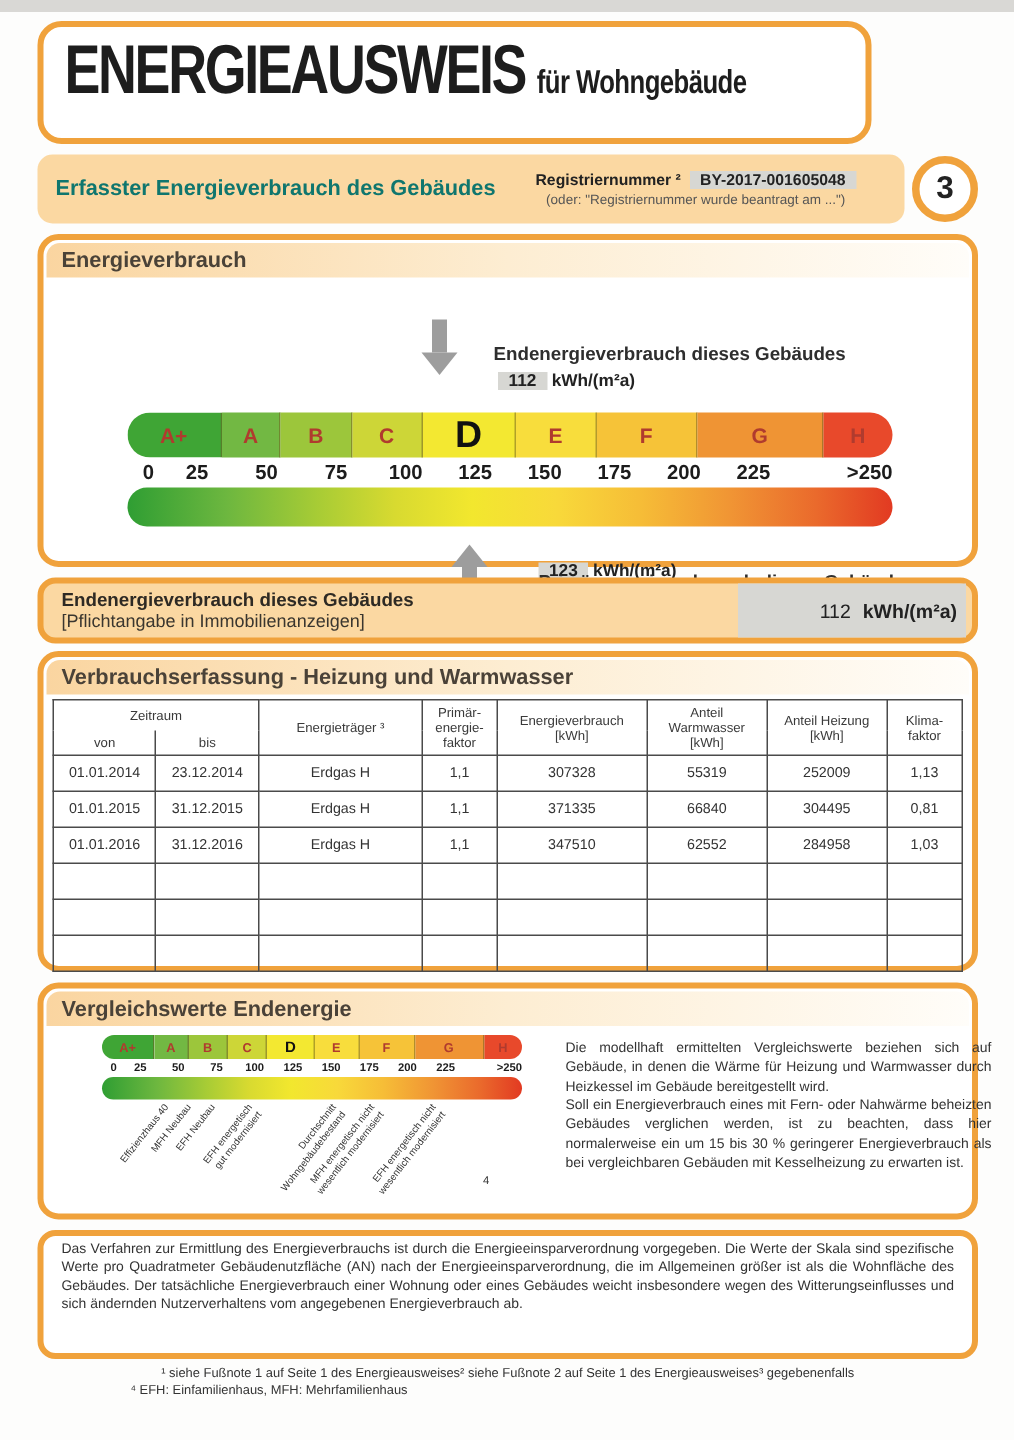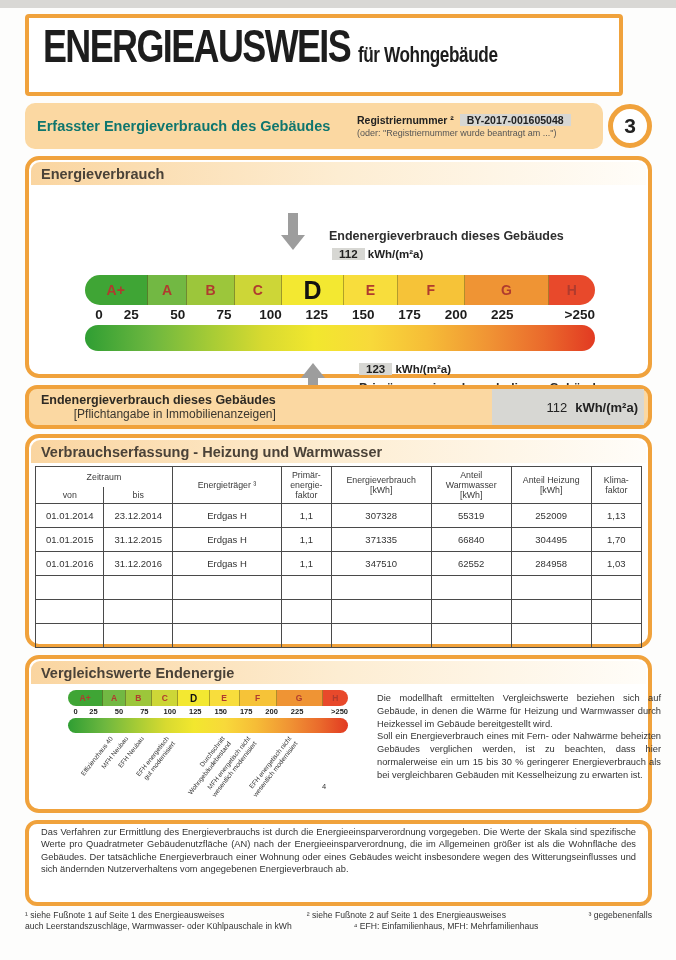--- a/index.html
+++ b/index.html
@@ -4,31 +4,31 @@
 <style>
   html,body{margin:0;padding:0;background:#e9e7e4;}
   .page{position:relative;width:676px;height:960px;background:#fdfdfc;overflow:hidden;
         font-family:"Liberation Sans",sans-serif;color:#222;}
   .top-strip{position:absolute;left:0;top:0;width:100%;height:8px;background:#d9d8d5;}
   .box{position:absolute;border:4px solid #F0A23C;border-radius:14px;background:#fff;box-sizing:border-box;}
   .strip{margin:2px;padding:4px 10px 3px 10px;border-radius:9px 9px 0 0;
          background:linear-gradient(90deg,#FAD5A0,#FDEDD2 50%,#FFFDF9);
          font-weight:bold;font-size:14.5px;color:#4a4238;}
   
-  .header-box{left:25px;top:14px;width:598px;height:82px;border-radius:4px;padding:4px 14px;}
+  .header-box{left:25px;top:14px;width:556px;height:82px;border-radius:16px;padding:4px 14px;}
   .main-title{display:inline-block;font-weight:bold;font-size:46px;letter-spacing:-2px;color:#1d1d1d;
               transform:scaleX(0.78);transform-origin:left center;white-space:nowrap;line-height:1.05;}
   .main-title .suffix{font-size:22px;letter-spacing:-0.5px;margin-left:10px;}
   .law-line{font-size:11px;color:#333;margin-top:-2px;}
   .chip{display:inline-block;background:#D7D7D3;padding:0 7px;font-weight:bold;}
   
   .register-band{position:absolute;left:25px;top:103px;width:578px;height:46px;background:#FBD8A2;
                  border-radius:10px;display:flex;align-items:center;box-sizing:border-box;padding:0 12px;}
   .register-title{font-weight:bold;font-size:14.5px;color:#0f766e;width:320px;}
-  .register-right{font-size:10.5px;}
+  .register-right{font-size:10.5px;text-align:center;}
   .register-note{font-size:9px;color:#555;margin-top:2px;}
   .page-circle{position:absolute;left:608px;top:104px;width:44px;height:44px;border-radius:50%;
                border:5px solid #F0A23C;background:#fff;box-sizing:border-box;display:flex;
                align-items:center;justify-content:center;font-weight:bold;font-size:21px;color:#222;}
   
   .energie-box{left:25px;top:156px;width:627px;height:222px;}
   .energie-content{position:relative;height:188px;}
   .scale-area{position:absolute;left:56px;top:88px;width:510px;}
   .bands{display:flex;height:30px;width:100%;}
   .band{position:relative;display:flex;align-items:center;justify-content:center;border-right:1px solid rgba(110,90,30,.5);}
@@ -43,21 +43,21 @@
   .arrow .stem{width:10px;height:22px;background:#9d9d9d;margin:0 auto;}
   .arrow .head-down{width:0;height:0;border-left:12px solid transparent;border-right:12px solid transparent;border-top:15px solid #9d9d9d;}
   .arrow .head-up{width:0;height:0;border-left:12px solid transparent;border-right:12px solid transparent;border-bottom:15px solid #9d9d9d;}
   .ev-label{position:absolute;font-weight:bold;font-size:12.5px;color:#2e2e2e;white-space:nowrap;}
   .ev-value{position:absolute;font-size:11.5px;white-space:nowrap;text-align:right;}
   .ev-value .unit{font-weight:bold;}
   
   .endenergie-box{left:25px;top:385px;width:627px;height:44px;border-radius:12px;background:#FBD8A2;
                   display:flex;align-items:center;padding:0 4px 0 12px;}
   .endenergie-text .l1{font-weight:bold;font-size:12.5px;color:#2e2a24;}
-  .endenergie-text .l2{font-size:12px;color:#3a362f;text-align:right;}
+  .endenergie-text .l2{font-size:12px;color:#3a362f;}
   .endenergie-value{margin-left:auto;background:#D7D7D3;height:36px;width:152px;display:flex;
                     align-items:center;justify-content:flex-end;padding-right:6px;box-sizing:border-box;font-size:13px;}
   .endenergie-value .unit{font-weight:bold;margin-left:8px;}
   
   .verbrauch-box{left:25px;top:434px;width:627px;height:214px;}
   table.consumption{border-collapse:collapse;width:607px;margin:3px auto 0 auto;font-size:9.5px;color:#333;table-layout:fixed;}
   table.consumption th,table.consumption td{border:1px solid #4a4a4a;text-align:center;padding:1px 2px;white-space:pre-line;}
   table.consumption th{font-weight:normal;font-size:8.8px;color:#3a3a3a;height:14px;}
   table.consumption .th-zeitraum{border-bottom:0;height:18px;}
   table.consumption .th-sub{border-top:0;height:14px;}
@@ -79,21 +79,21 @@
   .diag span{position:absolute;right:0;top:0;display:inline-block;transform:rotate(-52deg);transform-origin:100% 0;
              font-size:6.5px;line-height:1.2;color:#333;white-space:pre;text-align:right;}
   .vergleich-fn{position:absolute;left:293px;top:96px;font-size:7.5px;color:#333;}
   .vergleich-para{position:absolute;left:348px;top:6px;width:284px;font-size:9.3px;line-height:1.38;
                   text-align:justify;color:#333;}
   
   .erlaeuterung-box{left:25px;top:820px;width:627px;height:86px;border-radius:12px;}
   .erlaeuterung-text{padding:2px 12px;font-size:9.3px;line-height:1.33;text-align:justify;color:#333;}
   
   .footnotes{position:absolute;left:25px;top:910px;width:627px;font-size:8.6px;color:#333;}
-  .fn-line1{display:flex;justify-content:space-between;}
+  .fn-line1{display:flex;justify-content:center;}
   .fn-line2{display:flex;margin-top:1px;}
   .fn-line2 .fn4{margin-left:62px;}
 </style>
 </head>
 <body>
 
 <div class="page">
   <div class="top-strip"></div>
 
   <div class="box header-box">
@@ -170,21 +170,21 @@
             <span class="tick" style="left: 81.8182%;">225</span>
             <span class="tick" style="left: 100%; transform: translateX(-100%);">&gt;250</span>
           </div>
         <div class="gradbar"></div>
         <div class="arrow" id="up-arrow" style="top: 88px; left: 44.7273%;">
           <div class="head-up"></div>
           <div class="stem"></div>
         </div>
       </div>
 
-      <div class="ev-value" style="left:330px;top:176px;">
+      <div class="ev-value" style="left:330px;top:188px;">
         <span class="chip">123</span>
         <span class="unit">kWh/(m²a)</span>
       </div>
       <div class="ev-label" style="left:330px;top:194px;">Primärenergieverbrauch dieses Gebäudes</div>
     </div>
   </div>
 
   <div class="box endenergie-box" style="display:flex;">
     <div class="endenergie-text">
       <div class="l1">Endenergieverbrauch dieses Gebäudes</div>
@@ -243,21 +243,21 @@
             <td>1,13</td>
           </tr>
           <tr>
             <td>01.01.2015</td>
             <td>31.12.2015</td>
             <td>Erdgas H</td>
             <td>1,1</td>
             <td>371335</td>
             <td>66840</td>
             <td>304495</td>
-            <td>1,70</td>
+            <td>0,81</td>
           </tr>
           <tr>
             <td>01.01.2016</td>
             <td>31.12.2016</td>
             <td>Erdgas H</td>
             <td>1,1</td>
             <td>347510</td>
             <td>62552</td>
             <td>284958</td>
             <td>1,03</td>
@@ -383,17 +383,16 @@
     <div class="erlaeuterung-text">Das Verfahren zur Ermittlung des Energieverbrauchs ist durch die Energieeinsparverordnung vorgegeben. Die Werte der Skala sind spezifische Werte pro Quadratmeter Gebäudenutzfläche (AN) nach der Energieeinsparverordnung, die im Allgemeinen größer ist als die Wohnfläche des Gebäudes. Der tatsächliche Energieverbrauch einer Wohnung oder eines Gebäudes weicht insbesondere wegen des Witterungseinflusses und sich ändernden Nutzerverhaltens vom angegebenen Energieverbrauch ab.</div>
   </div>
 
   <div class="footnotes">
     <div class="fn-line1">
       <span>¹ siehe Fußnote 1 auf Seite 1 des Energieausweises</span>
       <span>² siehe Fußnote 2 auf Seite 1 des Energieausweises</span>
       <span>³ gegebenenfalls</span>
     </div>
     <div class="fn-line2">
-      <span>auch Leerstandszuschläge, Warmwasser- oder Kühlpauschale in kWh</span>
       <span class="fn4">⁴ EFH: Einfamilienhaus, MFH: Mehrfamilienhaus</span>
     </div>
   </div>
 </div>
 
 </body></html>

